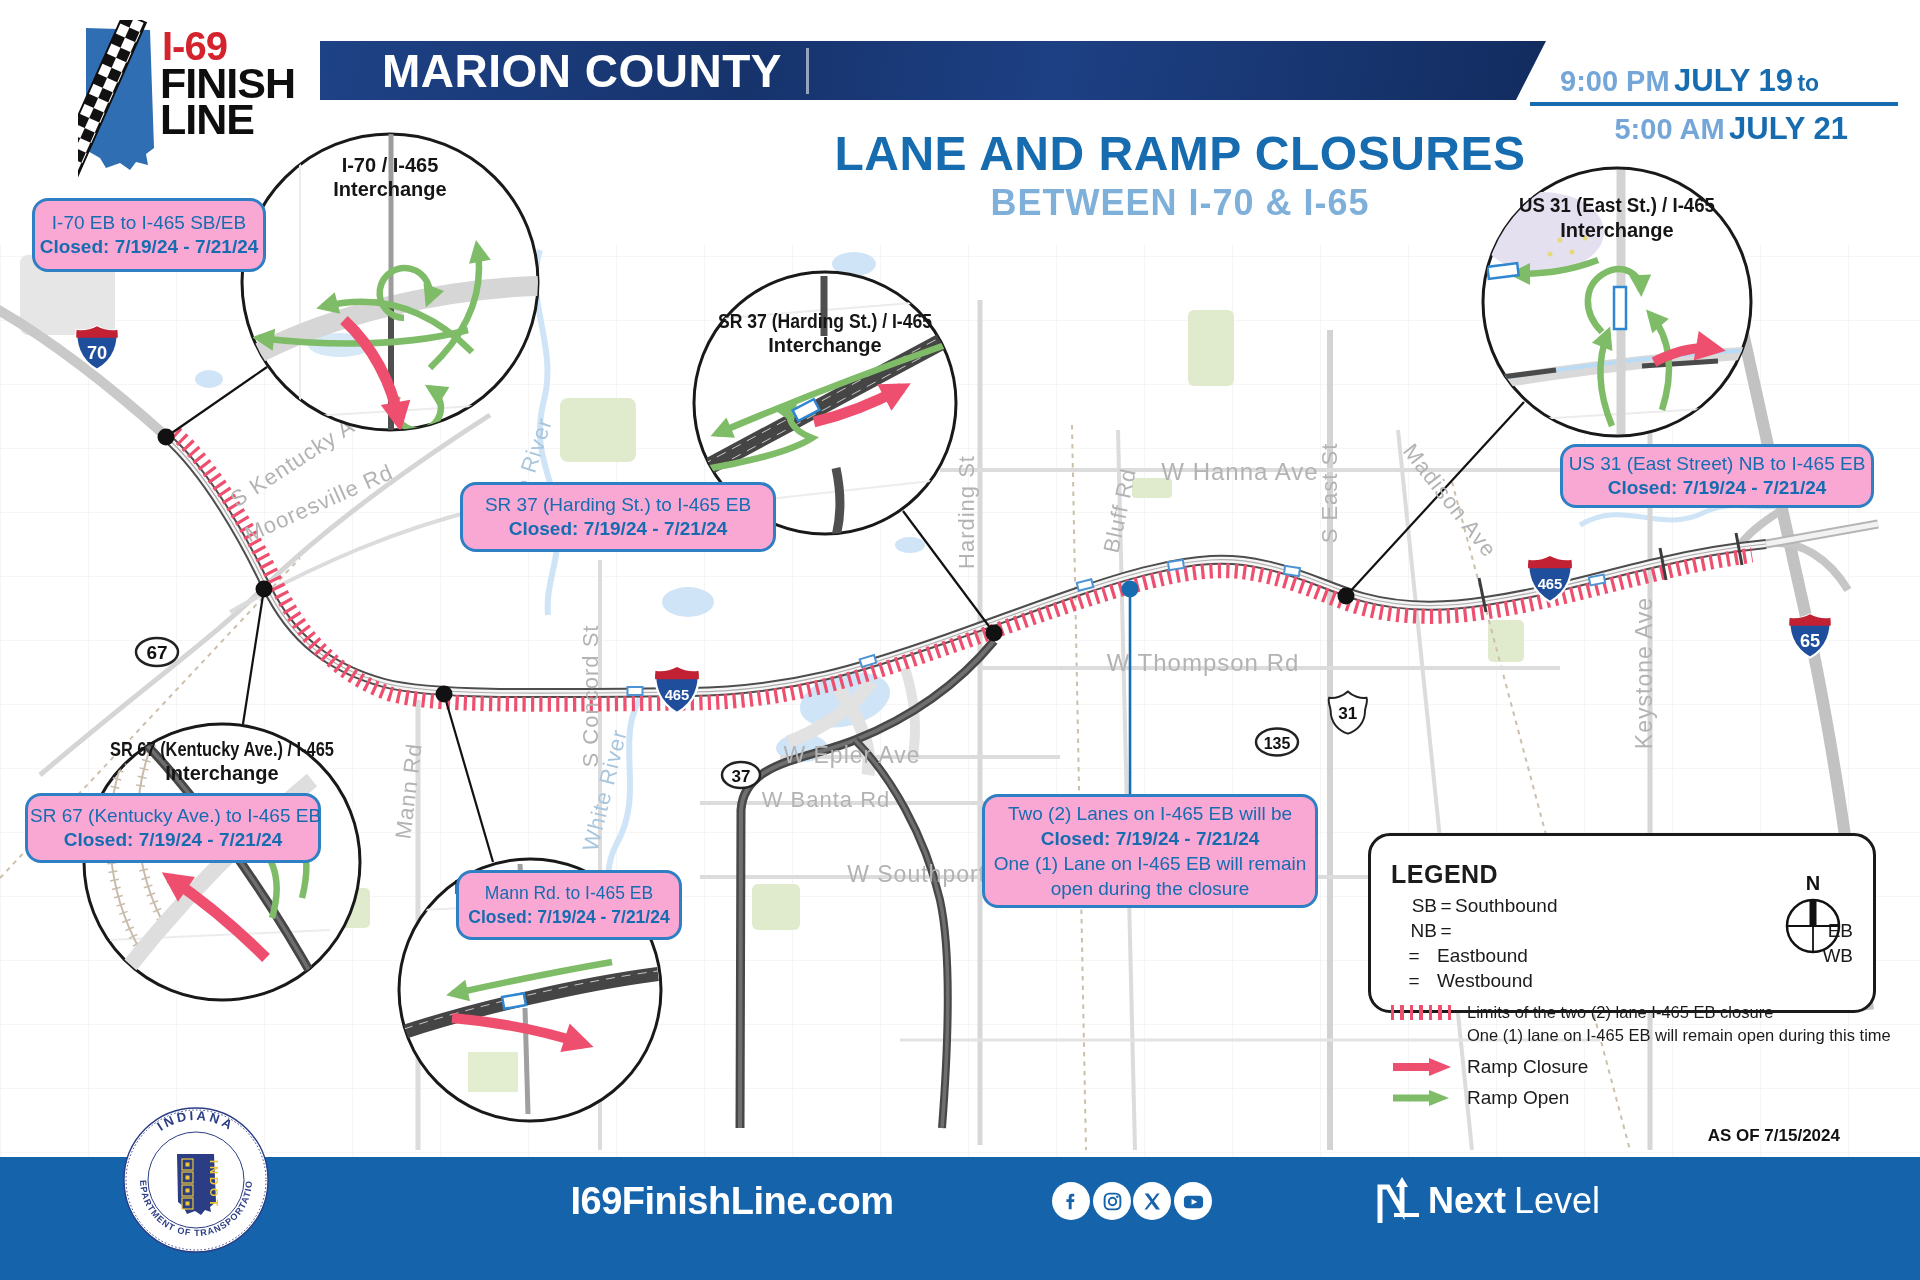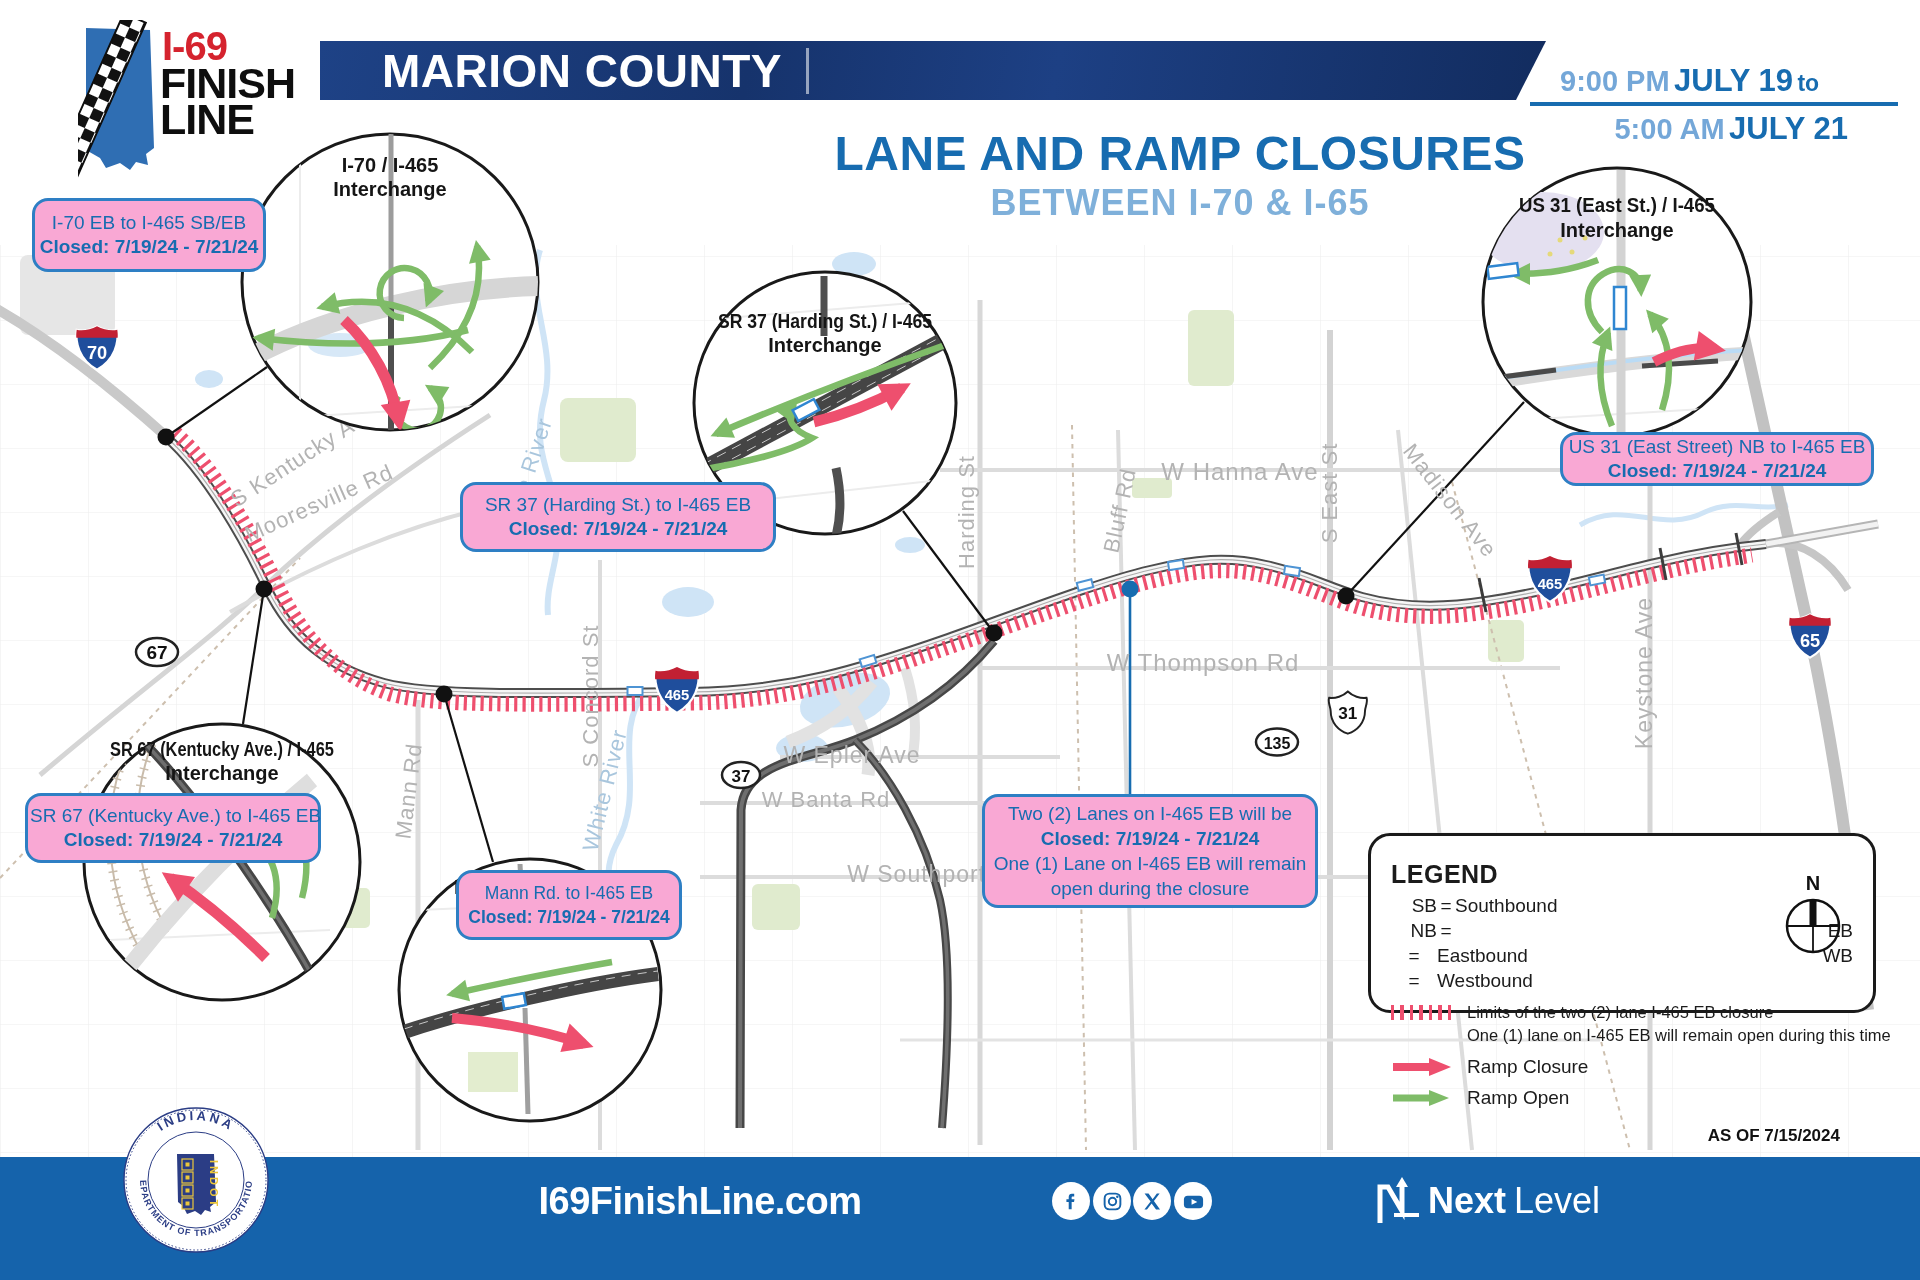--- a/index.html
+++ b/index.html
@@ -47,21 +47,21 @@
                  background:repeating-linear-gradient(90deg,#ee4f6e 0 3.5px,transparent 3.5px 9.5px);}
   .legend .limits .txt{font-size:16.5px;line-height:23px;white-space:nowrap;}
   .legend .ramprow{display:flex;align-items:center;gap:14px;margin-top:9px;font-size:19px;}
   .legend .compass{position:absolute;right:24px;top:36px;}
 
   .asof{position:absolute;left:1690px;top:1126px;width:150px;text-align:right;
         font-size:17px;font-weight:800;color:#111;}
 
   
   .footer{position:absolute;left:0;top:1157px;width:1920px;height:123px;background:#1563ab;}
-  .site{position:absolute;left:460px;top:1180px;width:480px;text-align:center;color:#fff;
+  .site{position:absolute;left:492px;top:1180px;width:480px;text-align:center;color:#fff;
         font-size:38px;font-weight:800;letter-spacing:-.5px;white-space:nowrap;}
   .soc{position:absolute;top:1182px;width:38px;height:38px;border-radius:50%;background:#fff;
        display:flex;align-items:center;justify-content:center;}
   .nextlevel{position:absolute;left:1372px;top:1177px;height:48px;display:flex;align-items:center;gap:8px;color:#fff;}
   .nextlevel .w1{font-size:36px;font-weight:800;}
   .nextlevel .w2{font-size:36px;font-weight:300;}
 </style>
 </head>
 <body>
 
@@ -418,21 +418,21 @@
   <div class="title-sub">BETWEEN I-70 &amp; I-65</div>
 
   <div class="callout" style="left:32px;top:198px;width:234px;height:74px;">
     <div>I-70 EB to I-465 SB/EB</div>
     <div class="b">Closed: 7/19/24 - 7/21/24</div>
   </div>
   <div class="callout" style="left:460px;top:482px;width:316px;height:70px;">
     <div>SR 37 (Harding St.) to I-465 EB</div>
     <div class="b">Closed: 7/19/24 - 7/21/24</div>
   </div>
-  <div class="callout" style="left:1560px;top:432px;width:314px;height:54px;">
+  <div class="callout" style="left:1560px;top:444px;width:314px;height:64px;">
     <div>US 31 (East Street) NB to I-465 EB</div>
     <div class="b">Closed: 7/19/24 - 7/21/24</div>
   </div>
   <div class="callout" style="left:25px;top:793px;width:296px;height:70px;">
     <div>SR 67 (Kentucky Ave.) to I-465 EB</div>
     <div class="b">Closed: 7/19/24 - 7/21/24</div>
   </div>
   <div class="callout" style="left:456px;top:870px;width:226px;height:70px;font-size:17.5px;">
     <div>Mann Rd. to I-465 EB</div>
     <div class="b">Closed: 7/19/24 - 7/21/24</div>

